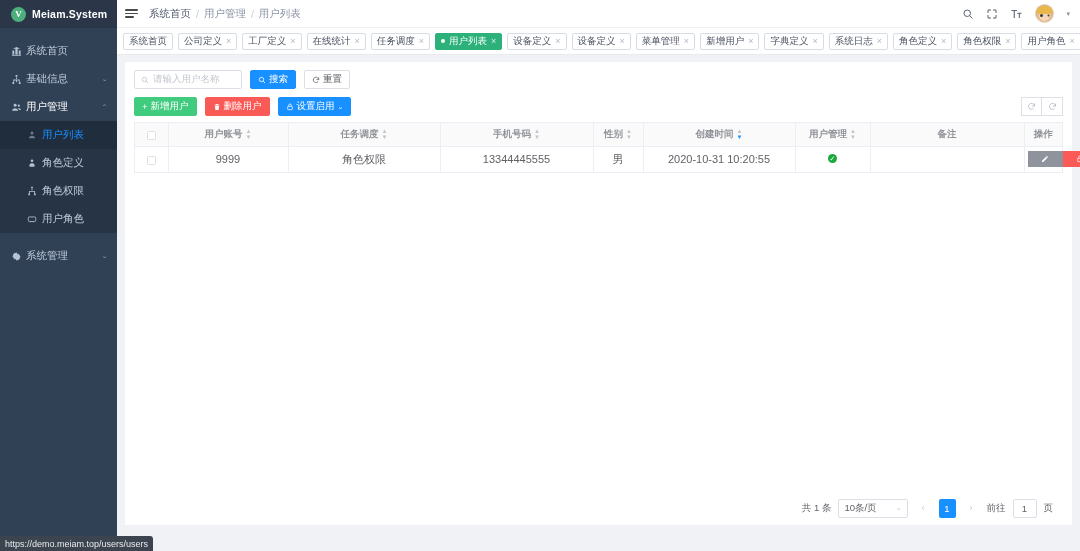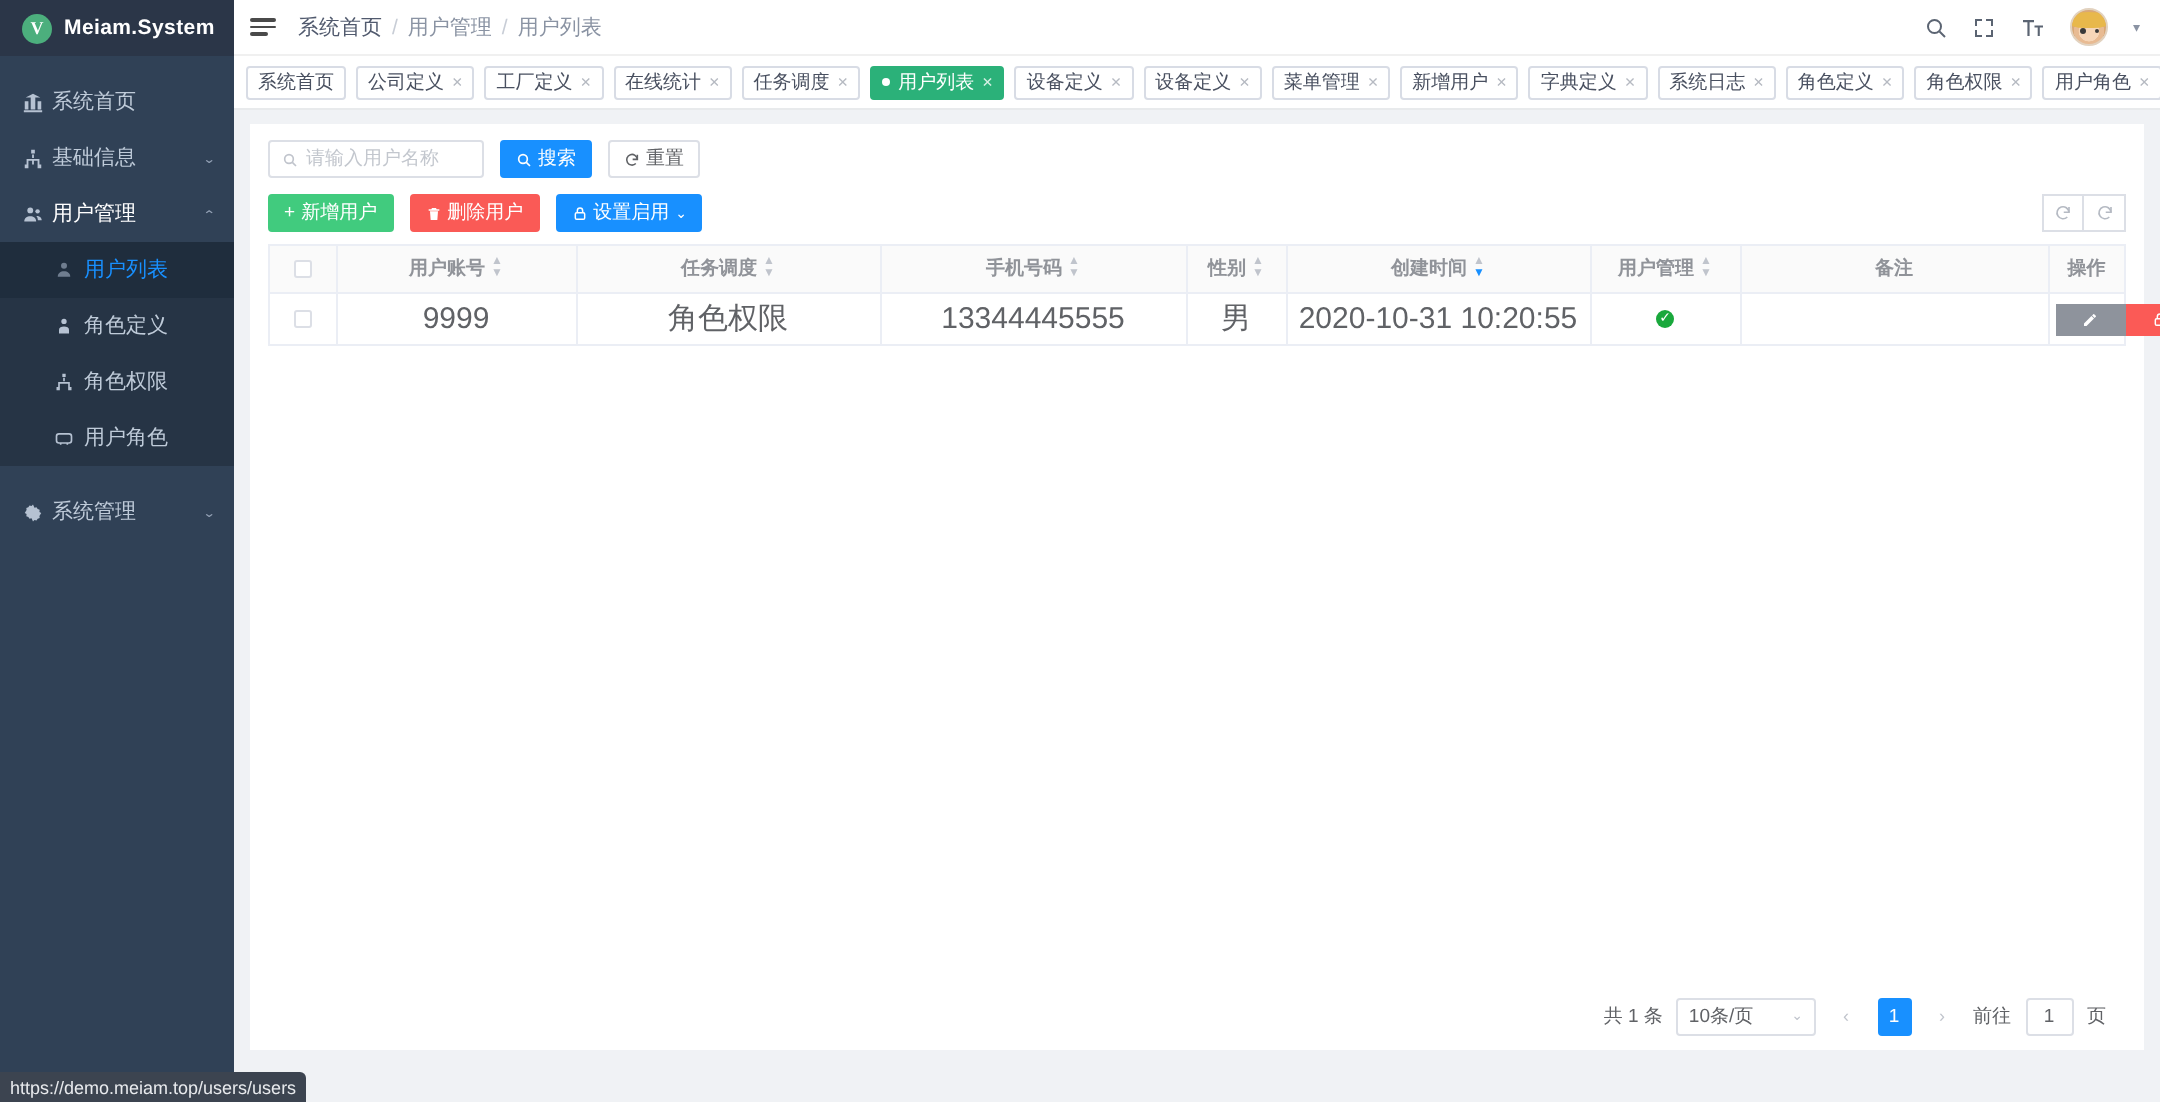--- a/index.html
+++ b/index.html
@@ -139,21 +139,21 @@
   
   .table-wrap { margin-top: 6px; border: 1px solid #ebeef5; border-bottom: none; }
   table { width: 100%; border-collapse: collapse; table-layout: fixed; }
   th {
     height: 23px; background: #fafafa; color: #909399; font-weight: bold;
     font-size: 9.5px; border-bottom: 1px solid #ebeef5; border-right: 1px solid #ebeef5;
     text-align: center; padding: 0 3px;
   }
   th:last-child { border-right: none; }
   td {
-    height: 26px; font-size: 15px; color: #606266; text-align: center;
+    height: 26px; font-size: 11px; color: #606266; text-align: center;
     border-bottom: 1px solid #ebeef5; border-right: 1px solid #ebeef5; padding: 0 3px;
   }
   td:last-child { border-right: none; }
   .chk {
     width: 9px; height: 9px; border: 1px solid #dcdfe6; border-radius: 1.5px;
     display: inline-block; background: #fff; cursor: pointer; vertical-align: middle;
   }
   .sorter { display: inline-flex; flex-direction: column; gap: 1px; margin-left: 3px; vertical-align: middle; }
   .sorter i { font-style: normal; font-size: 6px; line-height: 5px; color: #c0c4cc; }
   .sorter.active i.up { color: #c0c4cc; }

